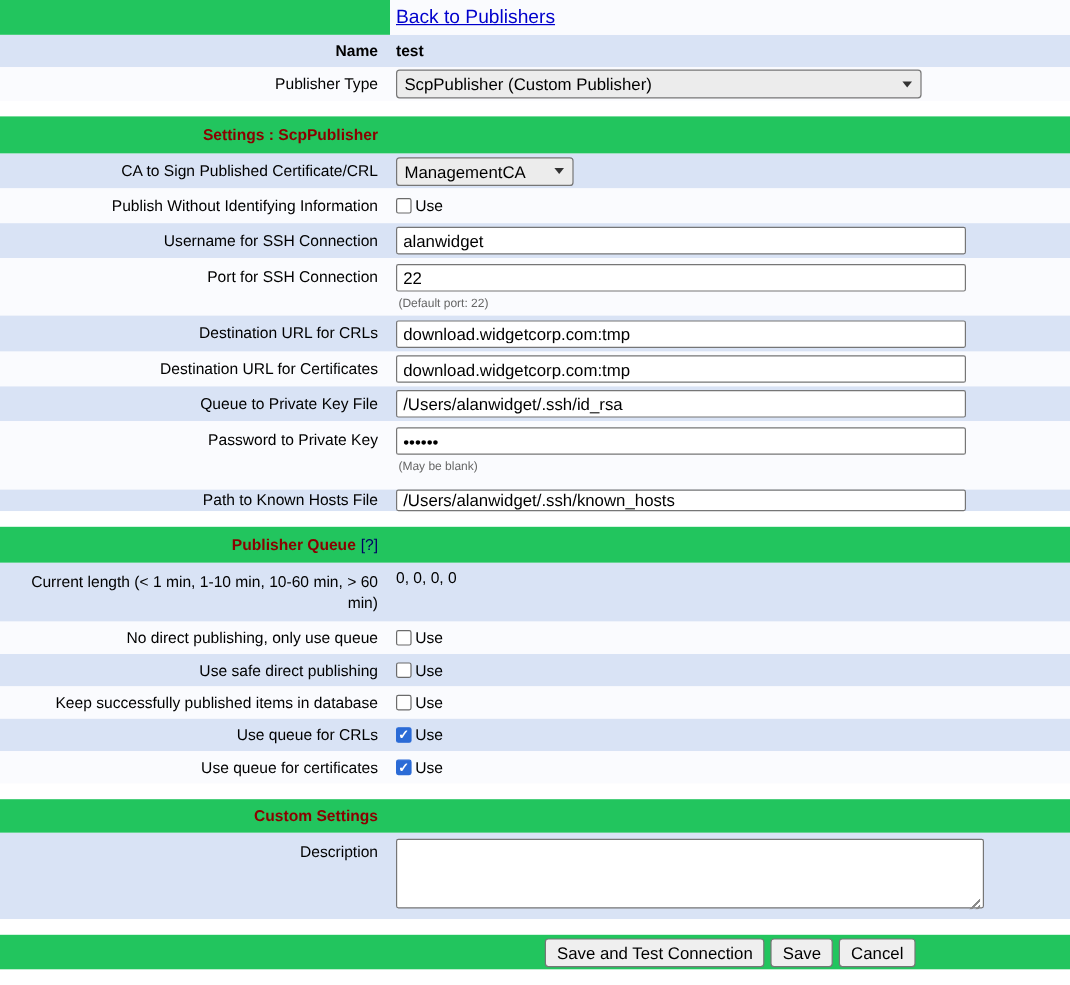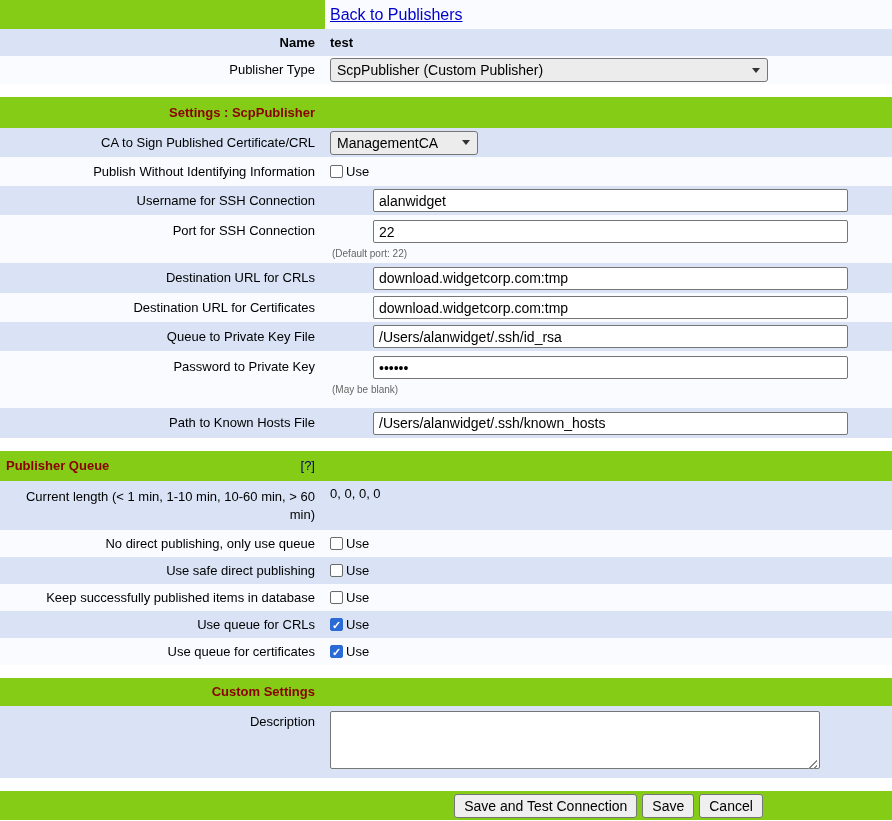--- a/index.html
+++ b/index.html
@@ -5,41 +5,41 @@
   html,body{margin:0;padding:0;background:#ffffff;}
   body{width:892px;font-family:"Liberation Sans",sans-serif;color:#000;}
   .page{width:892px;}
   .row{display:flex;width:892px;box-sizing:border-box;}
   .label-cell{width:325px;box-sizing:border-box;padding:0 10px 0 6px;display:flex;flex-direction:column;justify-content:center;align-items:flex-end;text-align:right;font-size:13px;line-height:1.35;}
   .value-cell{flex:1;box-sizing:border-box;padding-left:5px;display:flex;flex-direction:column;justify-content:center;align-items:flex-start;}
   .top-align .label-cell{justify-content:flex-start;padding-top:7px;}
   .top-align .value-cell{justify-content:flex-start;padding-top:5px;}
   .bg-blue{background:#d9e3f5;}
   .bg-white{background:#fafbfe;}
-  .bg-cream{background:#84cc16;}
+  .bg-cream{background:#22c55e;}
   .gap{height:13px;background:#ffffff;}
   .section-title{color:#8b0000;font-weight:bold;font-size:13px;}
   .bold{font-weight:bold;}
   a.link{color:#0000cc;text-decoration:underline;font-size:16px;cursor:pointer;}
   a.help-link{color:#000066;text-decoration:none;font-size:13px;font-weight:normal;cursor:pointer;margin-left:4px;}
-  .text-input{height:23px;width:475px;box-sizing:border-box;border:1px solid #767676;border-radius:2px;background:#fff;font-size:14px;font-family:"Liberation Sans",sans-serif;padding:0 5px;color:#000;margin-left:43px;}
+  .text-input{height:23px;width:475px;box-sizing:border-box;border:1px solid #767676;border-radius:2px;background:#fff;font-size:14px;font-family:"Liberation Sans",sans-serif;padding:0 5px;color:#000;}
   .note{font-size:10px;color:#666;margin-top:5px;padding-left:2px;}
   .select{display:inline-flex;align-items:center;justify-content:space-between;box-sizing:border-box;height:24px;border:1px solid #767676;border-radius:3px;background:#ececec;font-size:14px;padding:0 7px 0 6px;cursor:default;text-align:center;}
   .select-arrow{width:0;height:0;border-left:4px solid transparent;border-right:4px solid transparent;border-top:5px solid #333;margin-left:10px;}
   .checkbox{display:inline-block;width:13px;height:13px;box-sizing:border-box;border:1px solid #6b6b6b;border-radius:2px;background:#fff;vertical-align:middle;cursor:pointer;flex:0 0 auto;}
   .checkbox.checked{background:#2b6bd6;border-color:#2b6bd6;}
   .checkbox.checked::after{content:"✓";display:block;color:#fff;font-size:11px;font-weight:bold;line-height:12px;text-align:center;}
   .check-wrap{display:flex;align-items:center;gap:3px;}
   .check-label{font-size:13px;}
   .value-text{font-size:13px;}
   .btn{font-family:"Liberation Sans",sans-serif;font-size:14px;color:#000;background:#efefef;border:1px solid #767676;border-radius:3px;padding:2px 9px;height:24px;margin-right:5px;cursor:pointer;}
   .ta-wrap{position:relative;display:inline-block;}
   .description-textarea{width:490px;height:58px;box-sizing:border-box;border:1px solid #767676;border-radius:2px;background:#fff;resize:none;font-family:"Liberation Sans",sans-serif;font-size:13px;padding:3px 5px;}
   .resize-grip{position:absolute;right:3px;bottom:4px;width:11px;height:11px;pointer-events:none;background:repeating-linear-gradient(135deg,transparent 0 2px,#8a8a8a 2px 3.5px);clip-path:polygon(100% 0,100% 100%,0 100%);}
-  .queue-title-wrap{display:flex;flex-direction:row;justify-content:space-between;align-items:center;width:100%;}
+  .queue-title-wrap{display:flex;flex-direction:row;justify-content:flex-end;align-items:center;width:100%;}
 </style>
 </head>
 <body>
 
 <div class="page">
 
   <div class="row" style="height:29px">
     <div class="label-cell bg-cream"></div>
     <div class="value-cell bg-white">
       <a class="link">Back to Publishers</a>
@@ -149,21 +149,21 @@
   <div class="row bg-white top-align" style="height:57px">
     <div class="label-cell">
         <span>Password to Private Key</span>
       </div>
     <div class="value-cell">
       <input class="text-input" type="text" value="••••••" style="">
       <span class="note">(May be blank)</span>
     </div>
   </div>
 
-  <div class="row bg-blue" style="height:30px">
+  <div class="row bg-blue" style="height:18px">
     <div class="label-cell">
         <span>Path to Known Hosts File</span>
       </div>
     <div class="value-cell">
       <input class="text-input" type="text" value="/Users/alanwidget/.ssh/known_hosts" style="">
     </div>
   </div>
 
   <div class="gap"></div>
 

